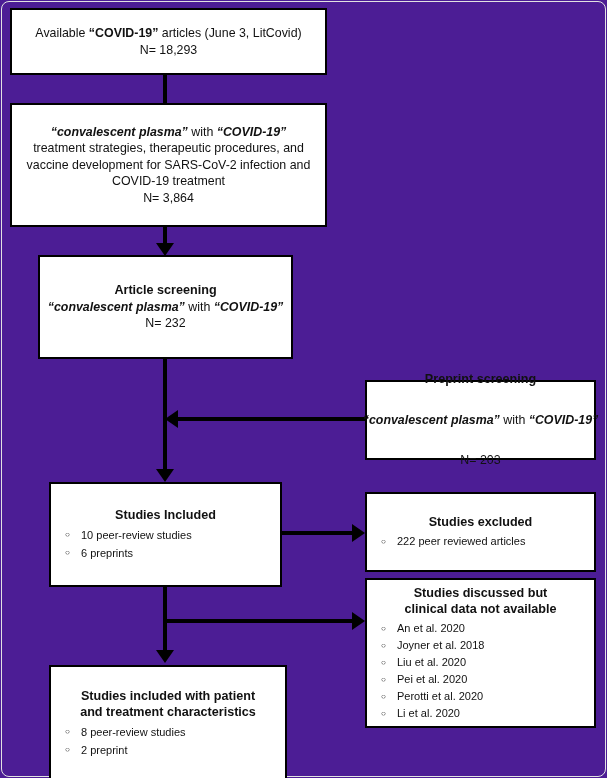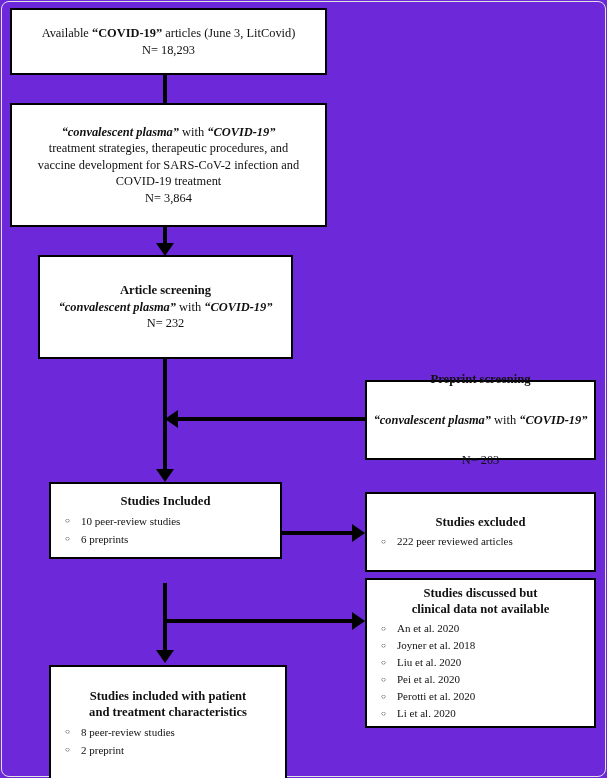--- a/index.html
+++ b/index.html
@@ -5,23 +5,23 @@
 <style>
   html, body {
     margin: 0;
     padding: 0;
     background: #ffffff;
   }
   #page {
     position: relative;
     width: 607px;
     height: 778px;
-    background: #6d28d9;
+    background: #4c1d95;
     overflow: hidden;
-    font-family: Liberation Serif, serif;
+    font-family: Liberation Sans, sans-serif;
     color: #111111;
   }
   
   #outer-frame {
     position: absolute;
     left: 1px;
     top: 1px;
     width: 603px;
     height: 774px;
     border: 1px solid #e2e2e2;
@@ -171,21 +171,21 @@
   </div>
 
   <div class="box center" style="left:365px; top:380px; width:231px; height:80px;gap:24px;">
     <div class="hdr">Preprint screening</div>
     <div class="line">
       <span class="i">“convalescent plasma”</span><span> with </span><span class="i">“COVID-19”</span>
     </div>
     <div class="line">N=  203</div>
   </div>
 
-  <div class="box listbox" style="left:49px; top:482px; width:233px; height:77px;">
+  <div class="box listbox" style="left:49px; top:482px; width:233px; height:105px;">
     <div class="hdr">Studies Included</div>
     <ul class="bullets">
       <li>10 peer-review studies</li>
       <li>6 preprints</li>
     </ul>
   </div>
 
   <div class="box listbox" style="left:365px; top:492px; width:231px; height:80px;">
     <div class="hdr">Studies excluded</div>
     <ul class="bullets tight">

